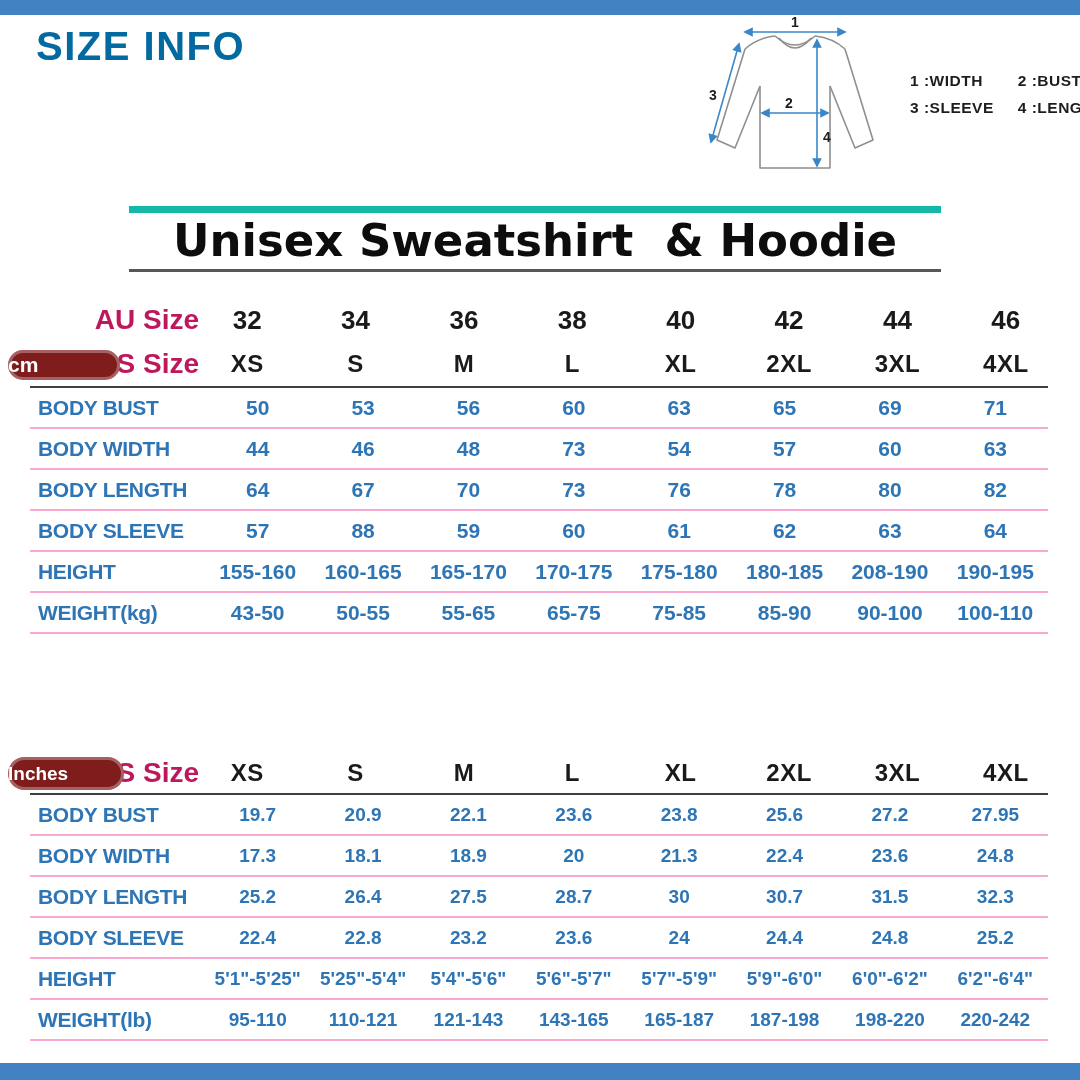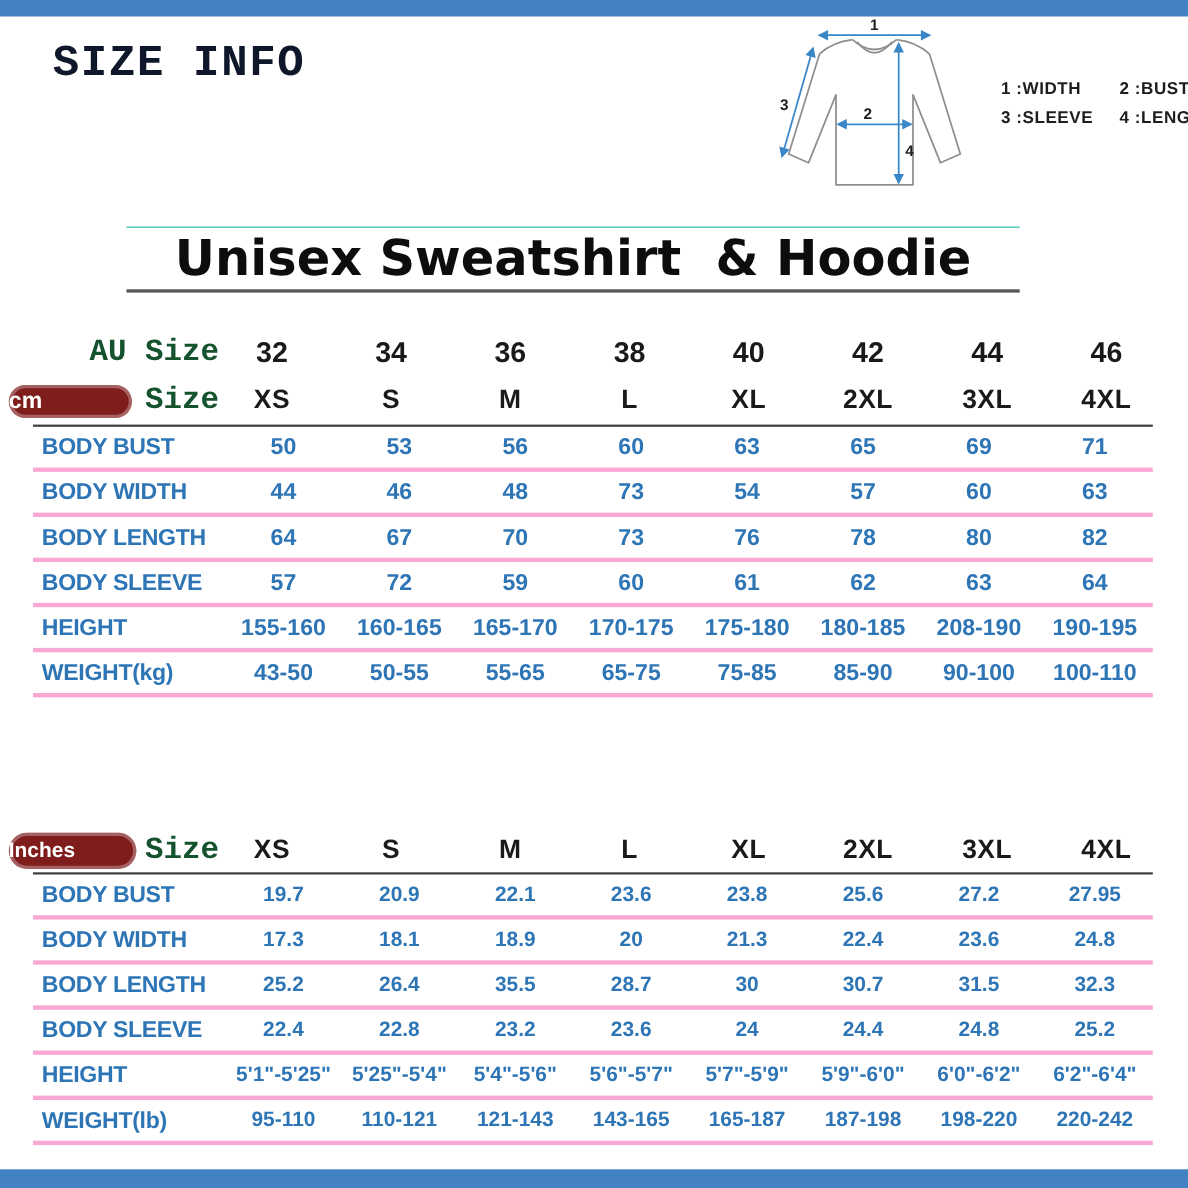--- a/index.html
+++ b/index.html
@@ -1,51 +1,51 @@
 <!DOCTYPE html>
 <html><head>
 <meta charset="utf-8">
 <style>
   html,body{margin:0;padding:0;background:#fff;}
   .page{position:relative;width:1080px;height:1080px;background:#ffffff;overflow:hidden;
         font-family:"Liberation Sans",sans-serif;}
   .topbar{position:absolute;left:0;top:0;width:1080px;height:15px;background:#4282c3;}
   .bottombar{position:absolute;left:0;top:1063px;width:1080px;height:17px;background:#4282c3;}
 
-  .size-info{position:absolute;left:36px;top:24px;margin:12px;font-size:40px;font-weight:bold;
-             color:#0f172a;letter-spacing:1.5px;font-family:Liberation Mono, monospace;}
+  .size-info{position:absolute;left:36px;top:24px;margin:0;font-size:40px;font-weight:bold;
+             color:#0369a1;letter-spacing:1.5px;font-family:Liberation Sans, sans-serif;}
 
   
   .diagram{position:absolute;left:705px;top:16px;width:220px;height:170px;}
   .legend{position:absolute;left:910px;top:72px;display:grid;grid-template-columns:auto auto;
           column-gap:24px;row-gap:9px;font-size:15.5px;font-weight:bold;color:#1d1d1d;
           letter-spacing:0.5px;white-space:pre;}
 
   
-  .banner{position:absolute;left:115px;top:206px;width:812px;border-top:1px solid #14b8a6;
+  .banner{position:absolute;left:129px;top:206px;width:812px;border-top:7px solid #14b8a6;
           border-bottom:3px solid #565656;}
   .banner-text{height:56px;line-height:56px;text-align:center;font-size:45px;font-weight:bold;
                color:#0d0d0d;font-family:"DejaVu Sans",sans-serif;white-space:pre;}
 
   
   .sizetable{position:absolute;left:30px;width:1018px;}
   .table-cm{top:298px;}
   .table-inch{top:753px;}
   .thead{border-bottom:2px solid #3f3f3f;}
   .hrow{display:flex;align-items:center;}
   .au-row,.us-row{height:44px;}
   .inch-hrow{height:40px;}
   .hlabel{width:175px;text-align:right;padding-right:6px;box-sizing:border-box;
-          font-family:Liberation Mono, monospace;font-weight:bold;font-size:28px;color:#14532d;}
+          font-family:Liberation Sans, sans-serif;font-weight:bold;font-size:28px;color:#be185d;}
   .hcells{flex:1;display:flex;gap:24px;}
   .hcell{flex:1;text-align:center;font-weight:bold;color:#1a1a1a;}
   .au-row .hcell{font-size:26px;}
   .us-row .hcell,.inch-hrow .hcell{font-size:24px;letter-spacing:0.5px;}
   .row{display:flex;align-items:center;height:41px;box-sizing:border-box;
-       border-bottom:4px solid #f9a8d4;}
+       border-bottom:2px solid #f9a8d4;}
   .row-label{width:175px;padding-left:8px;box-sizing:border-box;font-weight:bold;font-size:21px;
              color:#2e75b6;letter-spacing:-0.3px;}
   .cells{flex:1;display:flex;}
   .cell{flex:1;text-align:center;font-weight:bold;font-size:21px;color:#2e75b6;}
   .table-inch .cell{font-size:19px;}
 
   .unit-badge{position:absolute;background:#7f1d1d;color:#ffffff;font-weight:bold;
               text-align:left;border-radius:17px;box-shadow:inset 0 0 0 3px rgba(255,255,255,0.30);}
   .cm-badge{left:-22px;top:52px;width:112px;height:30px;line-height:30px;font-size:21px;}
   .inch-badge{left:-22px;top:4px;width:116px;height:33px;line-height:33px;font-size:19px;}
@@ -177,21 +177,21 @@
             <div class="cell">76</div>
             <div class="cell">78</div>
             <div class="cell">80</div>
             <div class="cell">82</div>
           </div>
         </div>
         <div class="row">
           <div class="row-label">BODY SLEEVE</div>
           <div class="cells">
             <div class="cell">57</div>
-            <div class="cell">72</div>
+            <div class="cell">88</div>
             <div class="cell">59</div>
             <div class="cell">60</div>
             <div class="cell">61</div>
             <div class="cell">62</div>
             <div class="cell">63</div>
             <div class="cell">64</div>
           </div>
         </div>
         <div class="row">
           <div class="row-label">HEIGHT</div>
@@ -264,21 +264,21 @@
             <div class="cell">22.4</div>
             <div class="cell">23.6</div>
             <div class="cell">24.8</div>
           </div>
         </div>
         <div class="row">
           <div class="row-label">BODY LENGTH</div>
           <div class="cells">
             <div class="cell">25.2</div>
             <div class="cell">26.4</div>
-            <div class="cell">35.5</div>
+            <div class="cell">27.5</div>
             <div class="cell">28.7</div>
             <div class="cell">30</div>
             <div class="cell">30.7</div>
             <div class="cell">31.5</div>
             <div class="cell">32.3</div>
           </div>
         </div>
         <div class="row">
           <div class="row-label">BODY SLEEVE</div>
           <div class="cells">

